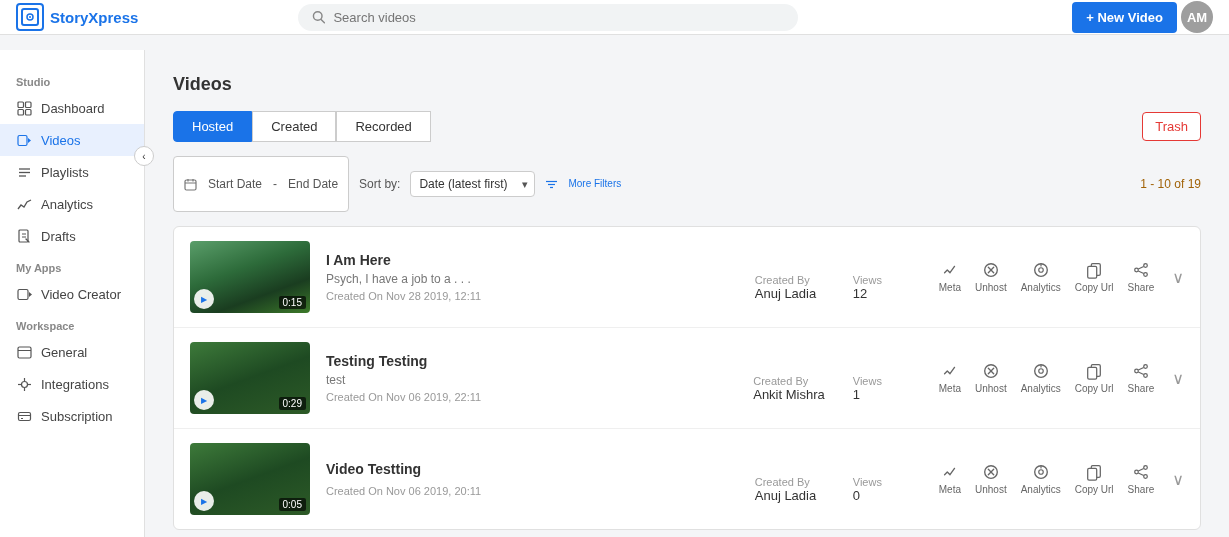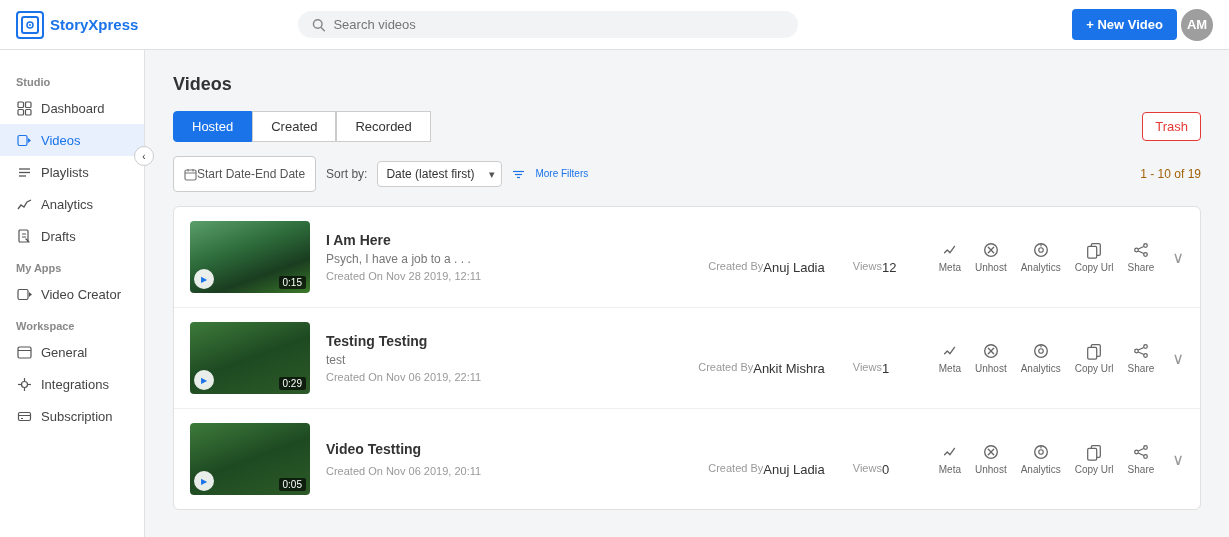--- a/index.html
+++ b/index.html
@@ -1,21 +1,21 @@
 <!DOCTYPE html>
 <html><head>
   <meta charset="utf-8">
   <style>
     * { box-sizing: border-box; margin: 0; padding: 0; }
     body { font-family: -apple-system, BlinkMacSystemFont, 'Segoe UI', sans-serif; background: #f4f5f7; color: #333; font-size: 13px; }
 
     
     .topbar {
       display: flex; align-items: center; background: #fff;
-      height: 50px; padding: 0 16px; border-bottom: 1px solid #e0e0e0;
+      height: 35px; padding: 0 16px; border-bottom: 1px solid #e0e0e0;
       position: fixed; top: 0; left: 0; right: 0; z-index: 100;
     }
     .logo { display: flex; align-items: center; gap: 6px; font-weight: 700; font-size: 15px; color: #1a73e8; width: 145px; }
     .logo-icon { width: 28px; height: 28px; border: 2px solid #1a73e8; border-radius: 4px; display: flex; align-items: center; justify-content: center; font-size: 10px; color: #1a73e8; }
     .search-bar { flex: 1; display: flex; align-items: center; max-width: 500px; margin: 0 auto; background: #f1f3f4; border-radius: 20px; padding: 6px 14px; gap: 8px; }
     .search-bar input { border: none; background: transparent; outline: none; font-size: 13px; color: #555; width: 100%; }
     .search-icon-svg { color: #888; }
     .topbar-right { display: flex; align-items: center; gap: 4px; margin-left: auto; }
     .new-video-btn { background: #1a73e8; color: #fff; border: none; border-radius: 4px; padding: 8px 14px; font-size: 13px; font-weight: 600; cursor: pointer; display: flex; align-items: center; gap: 4px; }
     .avatar { width: 32px; height: 32px; border-radius: 50%; background: #9e9e9e; color: #fff; display: flex; align-items: center; justify-content: center; font-weight: 700; font-size: 13px; }
@@ -42,21 +42,21 @@
     
     .tabs { display: flex; align-items: center; gap: 0; margin-bottom: 14px; }
     .tab-btn { padding: 7px 18px; border: 1px solid #ccc; background: #fff; cursor: pointer; font-size: 13px; color: #333; }
     .tab-btn:first-child { border-radius: 4px 0 0 4px; }
     .tab-btn:last-child { border-radius: 0 4px 4px 0; }
     .tab-btn.active { background: #1a73e8; color: #fff; border-color: #1a73e8; }
     .trash-btn { margin-left: auto; padding: 6px 12px; border: 1px solid #e53935; background: #fff; color: #e53935; border-radius: 4px; cursor: pointer; font-size: 13px; font-weight: 500; }
 
     
     .filters-row { display: flex; align-items: center; gap: 10px; margin-bottom: 14px; }
-    .date-range { display: flex; align-items: center; gap: 0; border: 1px solid #ccc; border-radius: 4px; padding: 10px 10px; background: #fff; font-size: 12px; color: #555; }
+    .date-range { display: flex; align-items: center; gap: 11px; border: 1px solid #ccc; border-radius: 4px; padding: 20px 10px; background: #fff; font-size: 12px; color: #555; }
     .sort-by-label { font-size: 12px; color: #555; }
     .sort-select { border: 1px solid #ccc; border-radius: 4px; padding: 5px 26px 5px 8px; background: #fff; font-size: 12px; color: #333; appearance: none; cursor: pointer; position: relative; }
     .sort-wrapper { position: relative; display: flex; align-items: center; }
     .sort-wrapper::after { content: '▾'; position: absolute; right: 8px; pointer-events: none; font-size: 11px; color: #555; }
     .more-filters-btn { display: flex; gap: 10px; background: transparent; border: none; color: #1a73e8; font-size: 10px; cursor: pointer; }
     .pagination-info { margin-left: auto; font-size: 12px; color: #a16207; }
 
     
     .video-list { background: #fff; border-radius: 6px; border: 1px solid #e0e0e0; overflow: hidden; }
     .video-item { display: flex; align-items: center; padding: 14px 16px; border-bottom: 1px solid #efefef; gap: 16px; }
@@ -65,21 +65,21 @@
     .thumb-1 { background: linear-gradient(135deg, #4a8c5c 0%, #1a4a2e 40%, #2d6b3a 70%, #3d7a4a 100%); }
     .thumb-2 { background: linear-gradient(135deg, #2d5a27 0%, #1a3d2b 60%, #4a7a3d 100%); }
     .thumb-3 { background: linear-gradient(135deg, #2d5a27 0%, #1a3d2b 60%, #4a7a3d 100%); }
     .play-btn { position: absolute; bottom: 4px; left: 4px; background: rgba(255,255,255,0.9); border-radius: 50%; width: 20px; height: 20px; display: flex; align-items: center; justify-content: center; font-size: 8px; color: #1a73e8; }
     .video-duration { position: absolute; bottom: 4px; right: 4px; background: rgba(0,0,0,0.65); color: #fff; font-size: 10px; padding: 1px 4px; border-radius: 2px; }
     .video-info { flex: 1; min-width: 0; }
     .video-title { font-size: 14px; font-weight: 600; color: #333; margin-bottom: 4px; }
     .video-desc { font-size: 12px; color: #777; margin-bottom: 4px; white-space: nowrap; overflow: hidden; text-overflow: ellipsis; }
     .video-date { font-size: 11px; color: #999; }
     .video-meta { display: flex; gap: 28px; align-items: center; }
-    .meta-block { display: flex; flex-direction: row; min-width: 70px; margin-top: 21px; }
+    .meta-block { display: flex; flex-direction: column; min-width: 70px; margin-top: 21px; }
     .meta-label { font-size: 11px; color: #999; }
     .meta-value { font-size: 13px; color: #333; font-weight: 500; }
     .video-actions { display: flex; align-items: center; gap: 14px; }
     .action-btn { display: flex; flex-direction: column; align-items: center; gap: 3px; cursor: pointer; color: #666; background: none; border: none; font-size: 10px; }
     .action-btn svg { width: 18px; height: 18px; }
     .expand-btn { color: #999; cursor: pointer; font-size: 16px; margin-left: 4px; }
   </style>
 </head>
 <body>
 

